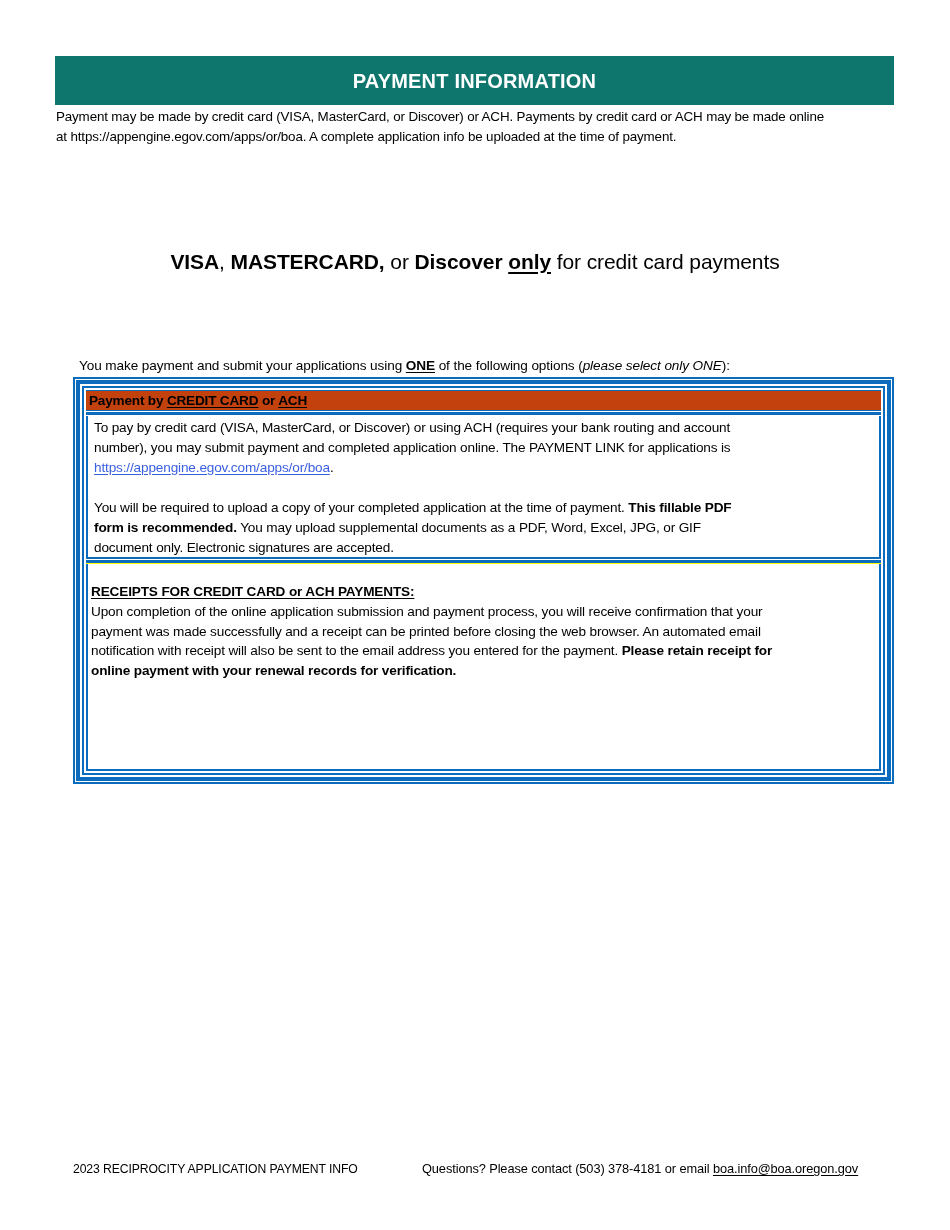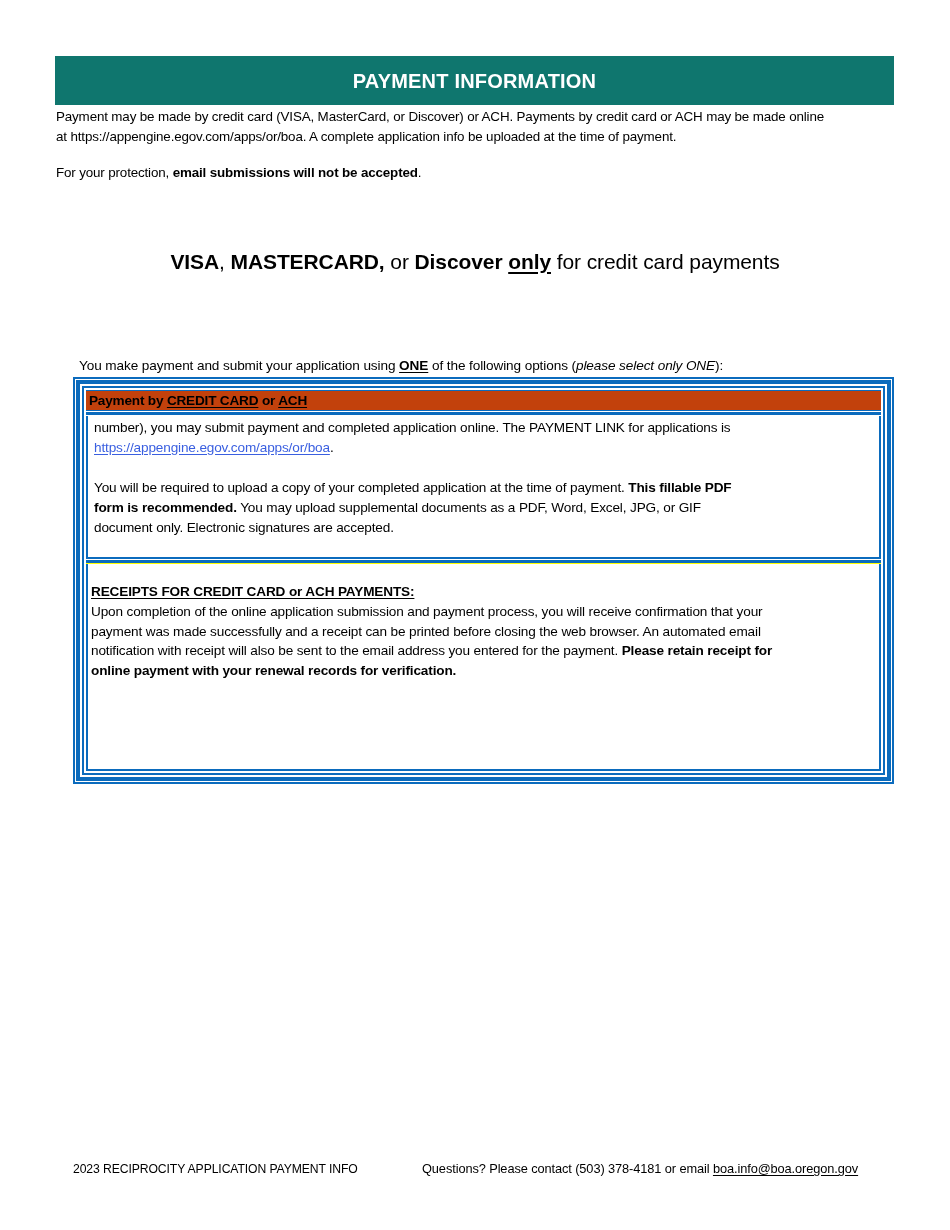--- a/index.html
+++ b/index.html
@@ -103,35 +103,35 @@
 <body>
 
 <div class="page">
 
   <div class="title-bar">PAYMENT INFORMATION</div>
 
   <div class="intro">
     <p>Payment may be made by credit card (VISA, MasterCard, or Discover) or ACH.  Payments by credit card or ACH may be made online</p>
     <p>at https://appengine.egov.com/apps/or/boa.  A complete application info be uploaded at the time of payment.</p>
     <div class="gap"></div>
-    <p><span>For your protection, </span><b>email submissions will not be accepted</b><span>.</span></p>
   </div>
 
   <div class="cc-notice"><b>VISA</b><span>, </span><b>MASTERCARD,</b><span> or </span><b>Discover</b><span> </span><b><u>only</u></b><span> for credit card payments</span></div>
 
-  <div class="options-intro"><span>You make payment and submit your application using </span><b><u>ONE</u></b><span> of the following options (</span><i>please select only ONE</i><span>):</span></div>
+  <div class="options-intro"><span>You make payment and submit your applications using </span><b><u>ONE</u></b><span> of the following options (</span><i>please select only ONE</i><span>):</span></div>
 
   <div class="frame-outer"></div>
   <div class="frame-mid"></div>
   <div class="frame-inner"></div>
 
   <div class="yellow-bar"><span>Payment by </span><u>CREDIT CARD</u><span> or </span><u>ACH</u></div>
   <div class="bar-sep"></div>
 
   <div class="box1">
+    <p>To pay by credit card (VISA, MasterCard, or Discover) or using ACH (requires your bank routing and account</p>
     <p>number), you may submit payment and completed application online.  The PAYMENT LINK for applications is</p>
     <p><a class="link">https://appengine.egov.com/apps/or/boa</a><span>.</span></p>
     <div class="gap"></div>
     <p><span>You will be required to upload a copy of your completed application at the time of payment.  </span><b>This fillable PDF</b></p>
     <p><b>form is recommended.</b><span>  You may upload supplemental documents as a PDF, Word, Excel, JPG, or GIF</span></p>
     <p>document only.  Electronic signatures are accepted.</p>
   </div>
 
   <div class="sep-blue"></div>
   <div class="sep-blue2"></div>

